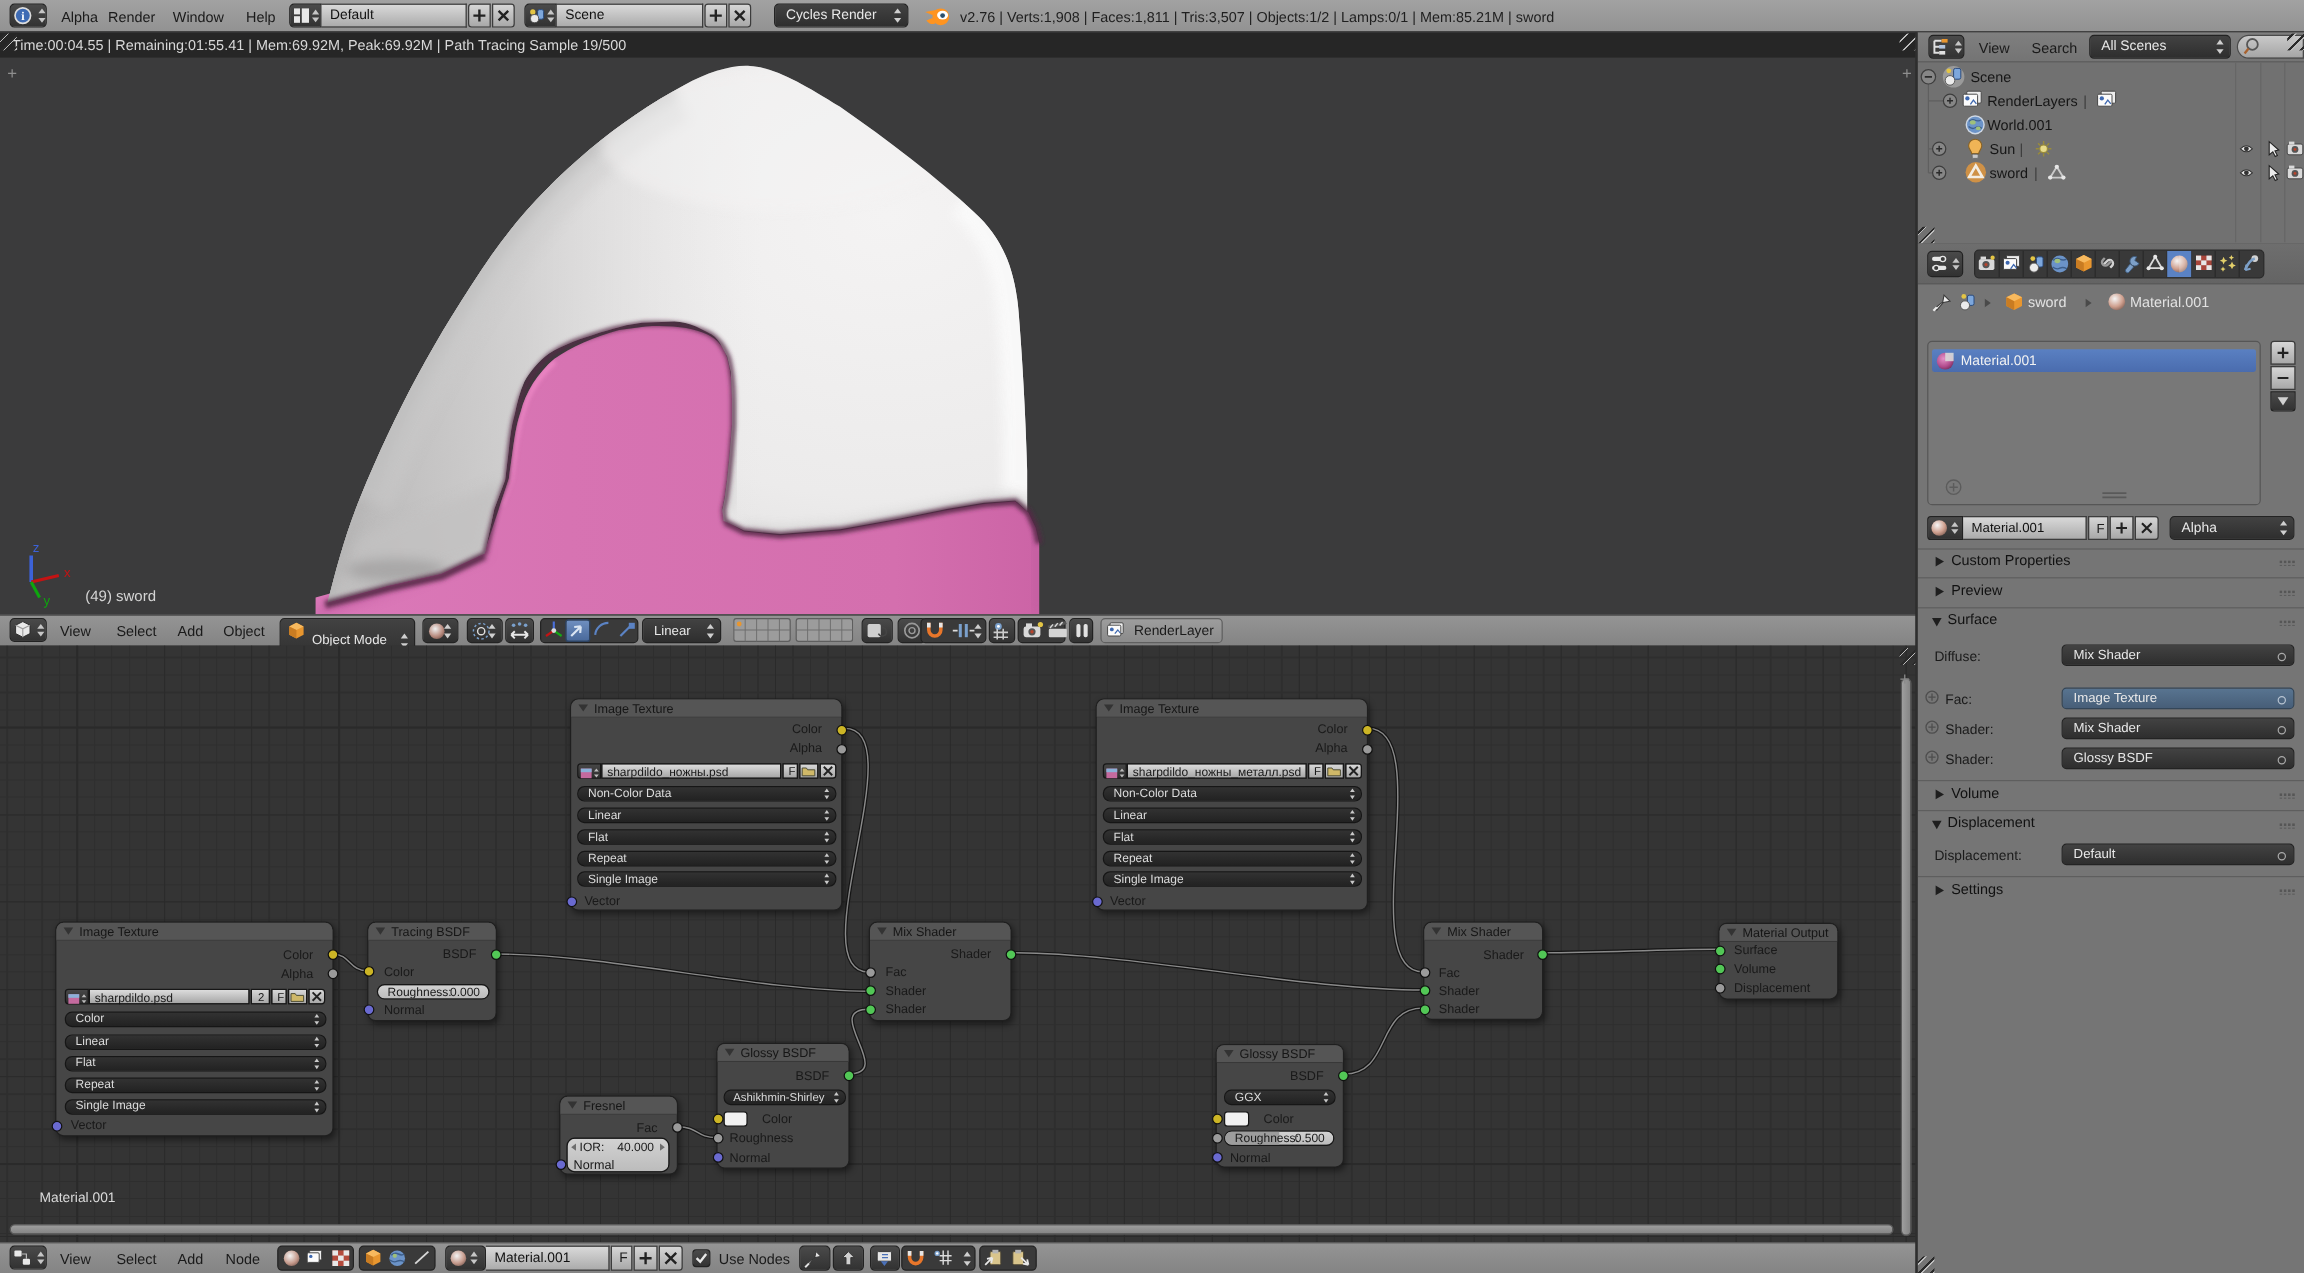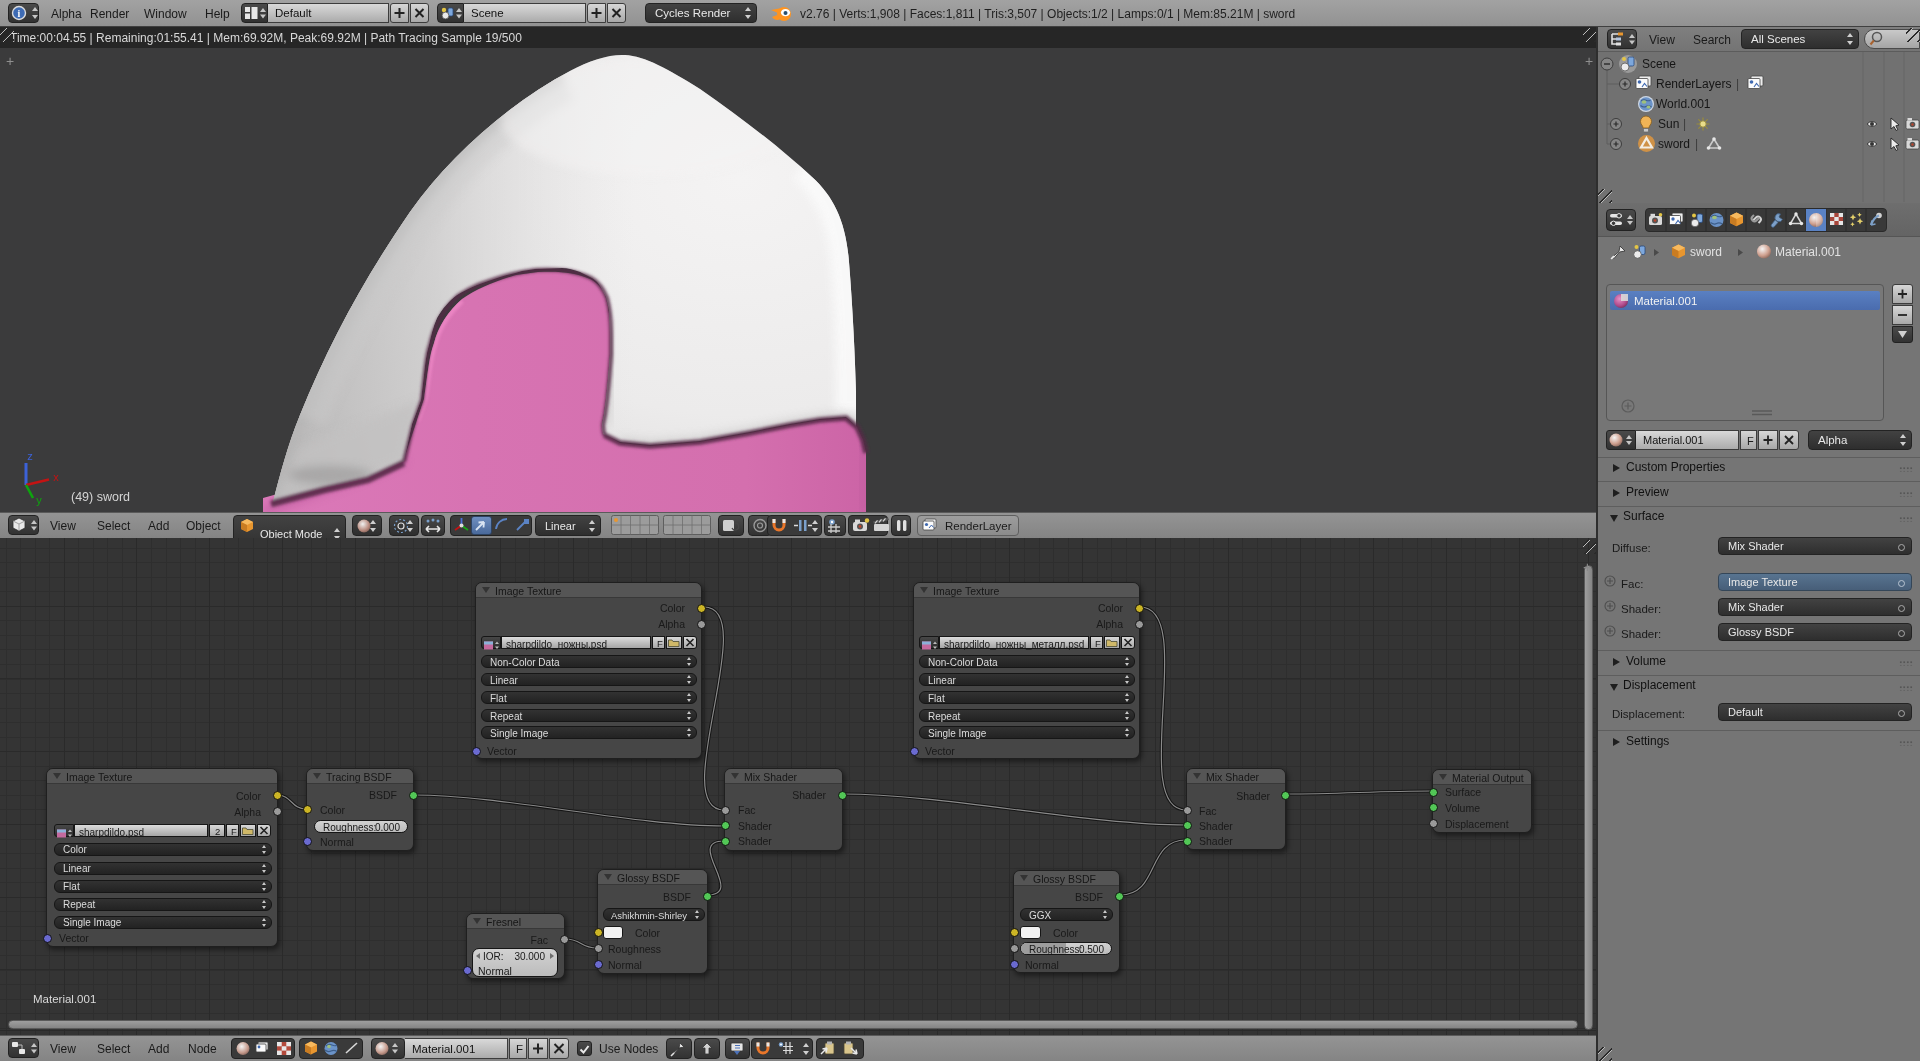--- a/index.html
+++ b/index.html
@@ -670,21 +670,21 @@
 
   <div class="node" style="left:466px;top:375px;width:99px;height:66px">
     <div class="nh">
         <i></i>
         <span>Fresnel</span>
       </div>
     <div class="nlab" style="right:16px;top:20.5px">Fac</div>
     <div class="sock sg" style="right:-4.5px;top:21px"></div>
     <div class="nsl" style="left:5px;top:34px;width:86px;height:29px">
       <span style="position:absolute;left:10px;top:1.5px">IOR:</span>
-      <span style="position:absolute;right:12px;top:1.5px">30.000</span>
+      <span style="position:absolute;right:12px;top:1.5px">40.000</span>
       <span style="position:absolute;left:3px;top:3.5px;width:0;height:0;border-top:3px solid transparent;border-bottom:3px solid transparent;border-right:4px solid #6e6e6e"></span>
       <span style="position:absolute;right:3px;top:3.5px;width:0;height:0;border-top:3px solid transparent;border-bottom:3px solid transparent;border-left:4px solid #6e6e6e"></span>
     </div>
     <div class="sock sb" style="left:-4.5px;top:52px"></div>
     <div class="nlab" style="left:11px;top:51.5px">Normal</div>
   </div>
 
   <div class="node" style="left:1013px;top:332px;width:107px;height:103px">
     <div class="nh">
         <i></i>

